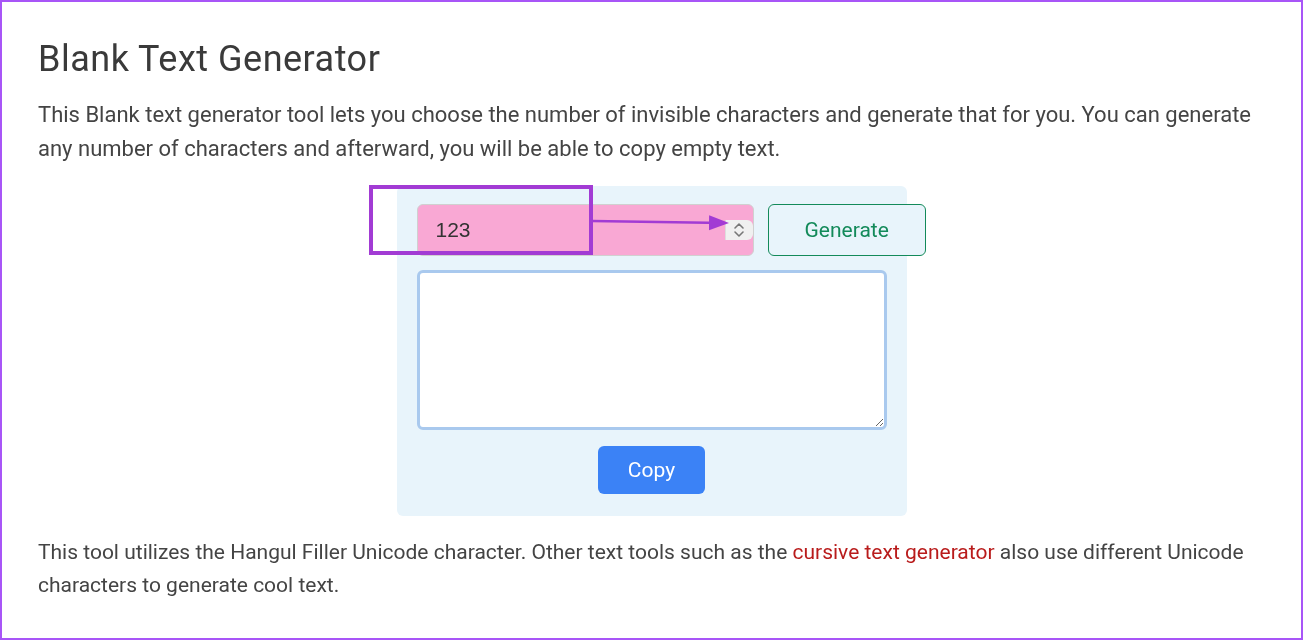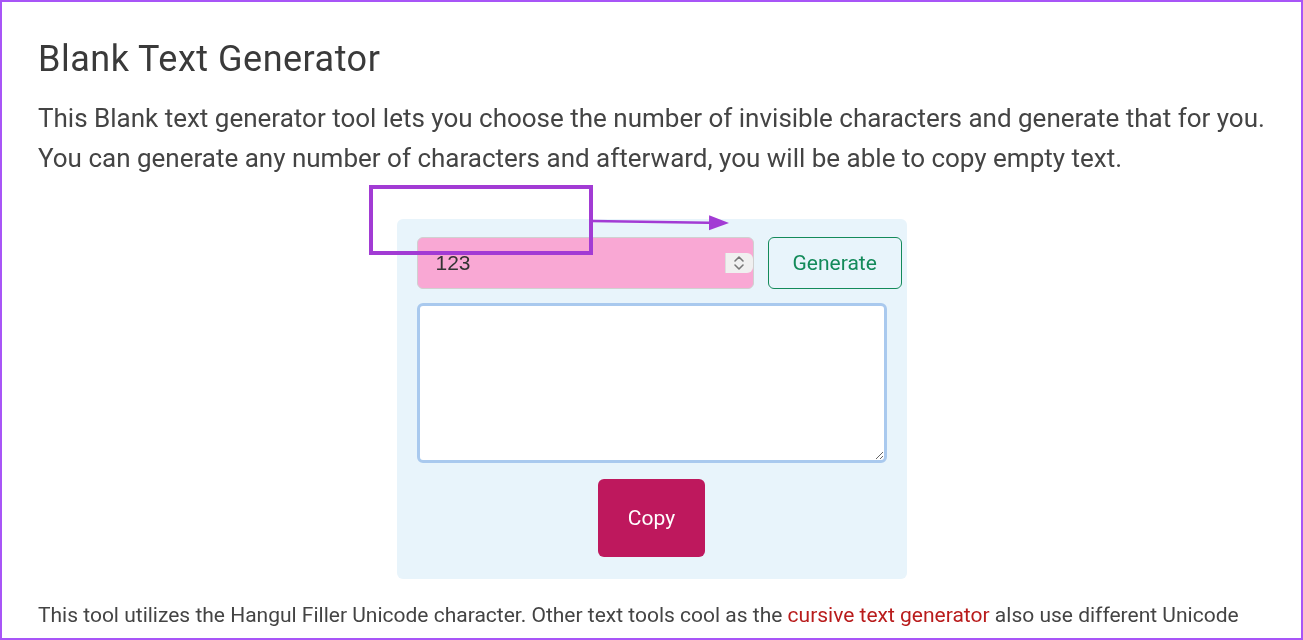--- a/index.html
+++ b/index.html
@@ -17,24 +17,24 @@
     }
     .title {
       font-size: 36px;
       font-weight: 400;
       color: #3a3a3a;
       margin-bottom: 18px;
       letter-spacing: 0.5px;
       margin-top: 16px;
     }
     .description {
-      font-size: 26px;
+      font-size: 22px;
       color: #444;
       line-height: 1.55;
-      margin-bottom: 40px;
+      margin-bottom: 20px;
     }
     .generator-panel {
       width: 510px;
       margin: 0 auto 20px auto;
       background: #e8f4fb;
       border-radius: 6px;
       padding: 18px 20px 22px 20px;
     }
     .input-row {
       display: flex;
@@ -70,21 +70,21 @@
       flex-direction: column;
       border-radius: 0 6px 6px 0;
       justify-content: center;
       align-items: center;
     }
     .stepper svg {
       display: block;
     }
     .generate-btn {
       height: 52px;
-      padding: 0 24px;
+      padding: 0 36px;
       background: #e8f4fb;
       border: 1.5px solid #138a5a;
       border-radius: 6px;
       color: #138a5a;
       font-size: 21px;
       cursor: pointer;
       font-family: inherit;
     }
     .output-area {
       width: 100%;
@@ -98,26 +98,26 @@
       font-family: inherit;
       outline: none;
       margin-bottom: 16px;
       display: block;
     }
     .copy-row {
       display: flex;
       justify-content: center;
     }
     .copy-btn {
-      background: #be185d;
+      background: #3b82f6;
       color: #fff;
       border: none;
       border-radius: 6px;
       font-size: 21px;
-      padding: 27px 30px;
+      padding: 12px 30px;
       cursor: pointer;
       font-family: inherit;
     }
     .footer-text {
       font-size: 21px;
       color: #444;
       line-height: 1.55;
     }
     .footer-text a {
       color: #b91c1c;
@@ -164,21 +164,21 @@
     </div>
 
     <textarea class="output-area" style=""></textarea>
 
     <div class="copy-row">
       <button class="copy-btn">Copy</button>
     </div>
   </div>
 
   <p class="footer-text">
-    <span>This tool utilizes the Hangul Filler Unicode character. Other text tools cool as the </span><a href="#">cursive text generator</a><span> also use different Unicode characters to generate cool text.</span>
+    <span>This tool utilizes the Hangul Filler Unicode character. Other text tools such as the </span><a href="#">cursive text generator</a><span> also use different Unicode characters to generate cool text.</span>
   </p>
 </div>
 
 <div class="annotation-box"></div>
 <svg class="annotation-arrow" viewBox="0 0 146 22">
   <defs>
     <marker id="arrowhead" markerWidth="8" markerHeight="8" refX="6" refY="3" orient="auto">
       <polygon points="0 0, 8 3, 0 6" fill="#a23bd4"></polygon>
     </marker>
   </defs>

